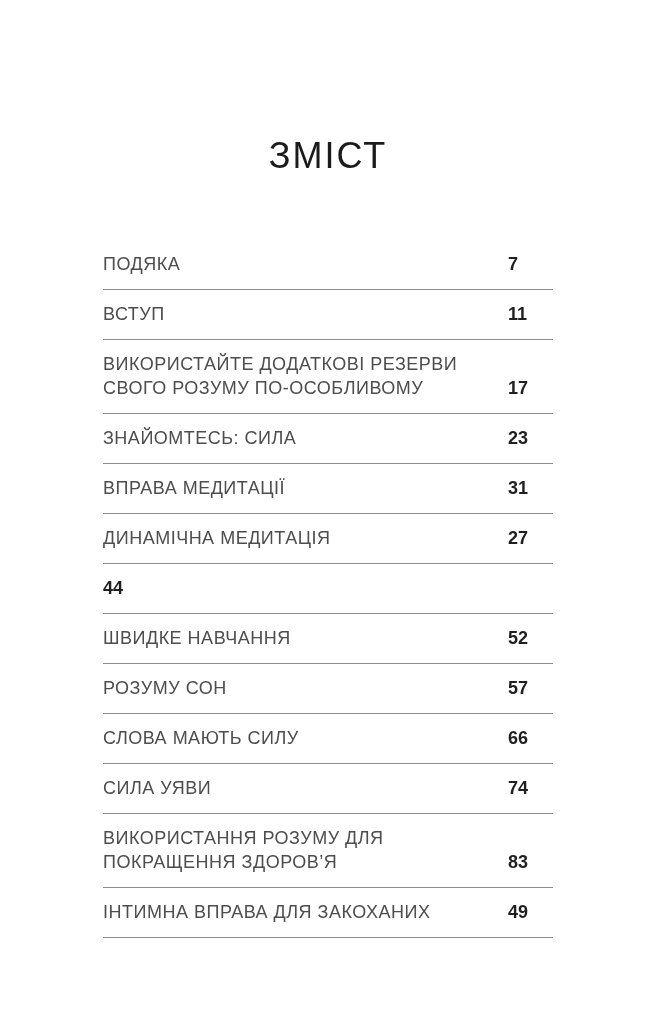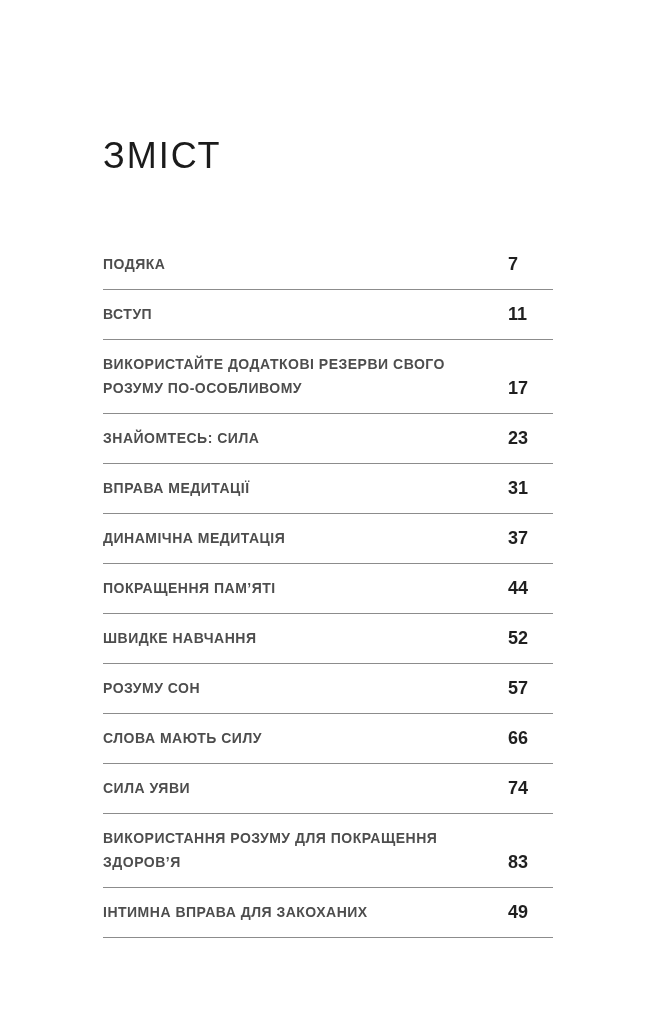--- a/index.html
+++ b/index.html
@@ -17,45 +17,44 @@
     font-family:"Liberation Sans", sans-serif;
     overflow:hidden;
   }
   .page{
     width:655px;height:1024px;
     padding:0 102px 0 103px;
     position:relative;
   }
   .title{
     margin-top:138px;
-    text-align:left;
+    text-align:center;
     font-size:36px;
     font-weight:400;
     letter-spacing:2px;
     color:var(--title);
     line-height:1;
   }
   .toc{
     margin-top:66px;
   }
   .toc-row{
     display:flex;
     justify-content:space-between;
     align-items:flex-end;
     padding:12px 0 13px 0;
     border-bottom:1px solid var(--divider);
   }
   .toc-label{
     flex:1 1 auto;
     padding-right:12px;
-    font-size:14px;
+    font-size:18px;
     line-height:24px;
     letter-spacing:0.5px;
     color:var(--text);
-    font-weight:bold;
   }
   .toc-num{
     flex:0 0 45px;
     width:45px;
     text-align:left;
     font-size:18px;
     line-height:24px;
     font-weight:700;
     color:var(--number);
   }
@@ -86,25 +85,24 @@
     <span class="toc-num">23</span>
   </div>
 
   <div class="toc-row">
     <span class="toc-label">ВПРАВА МЕДИТАЦІЇ</span>
     <span class="toc-num">31</span>
   </div>
 
   <div class="toc-row">
     <span class="toc-label">ДИНАМІЧНА МЕДИТАЦІЯ</span>
-    <span class="toc-num">37</span>
+    <span class="toc-num">27</span>
   </div>
 
   <div class="toc-row">
-    <span class="toc-label">ПОКРАЩЕННЯ ПАМ’ЯТІ</span>
     <span class="toc-num">44</span>
   </div>
 
   <div class="toc-row">
     <span class="toc-label">ШВИДКЕ НАВЧАННЯ</span>
     <span class="toc-num">52</span>
   </div>
 
   <div class="toc-row">
     <span class="toc-label">РОЗУМУ СОН</span>

